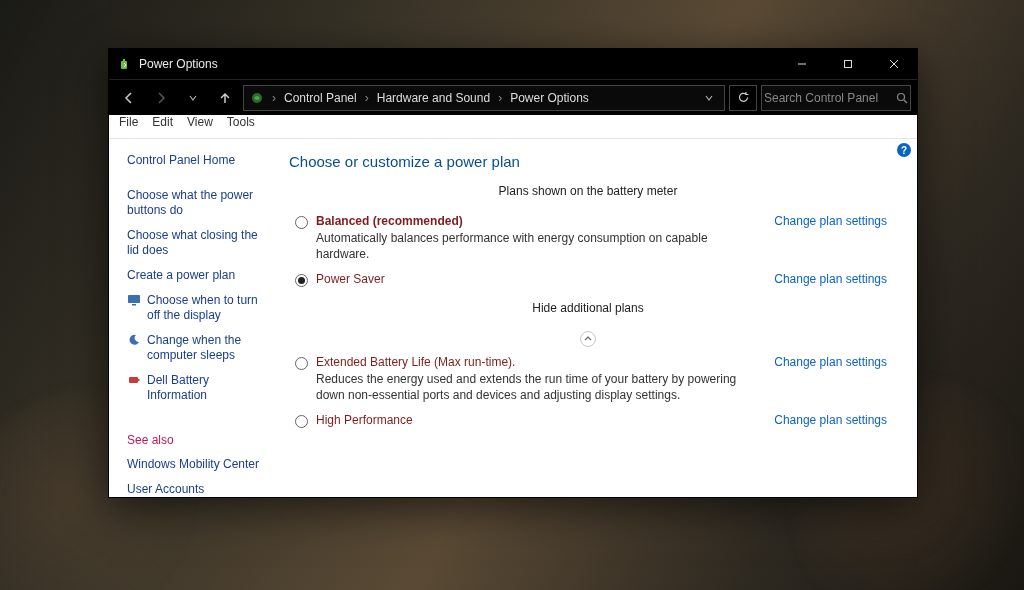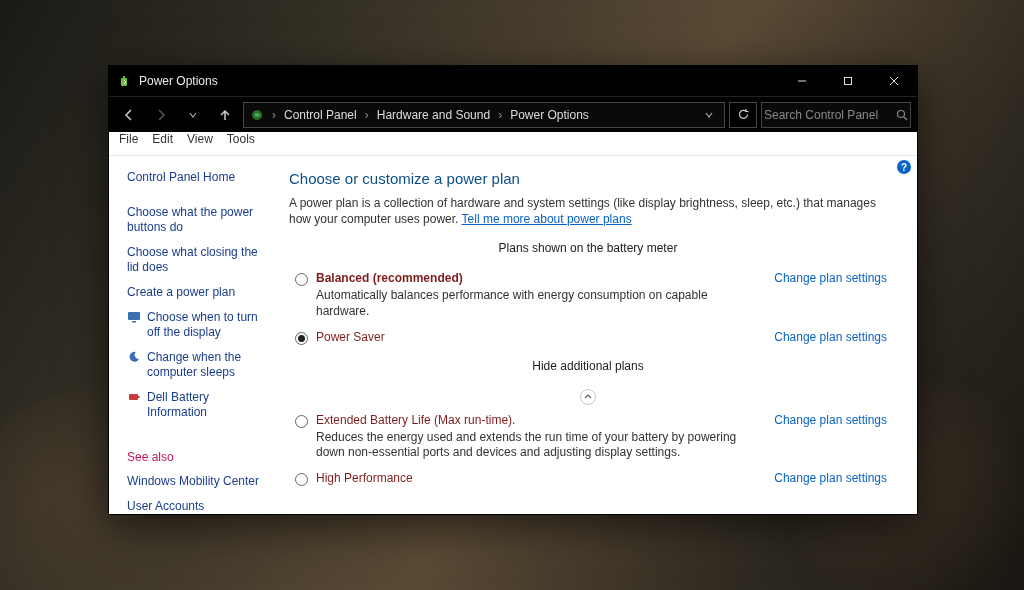--- a/index.html
+++ b/index.html
@@ -15,21 +15,21 @@
   .bgdeco::before, .bgdeco::after {
     content:""; position:absolute; width:260px; height:260px; border-radius:50%;
     background: radial-gradient(circle at 40% 40%, rgba(120,90,60,.25), transparent 60%);
     filter: blur(6px);
   }
   .bgdeco::before { left:-40px; bottom:-60px; }
   .bgdeco::after  { right:-30px; bottom:-50px; }
 
   .window {
     position: absolute;
-    left: 108px; top: 65px;
+    left: 108px; top: 48px;
     width: 810px; height: 450px;
     background: #fff;
     box-shadow: 0 10px 40px rgba(0,0,0,.6);
     display: flex; flex-direction: column;
     border: 1px solid #000;
   }
 
   
   .titlebar {
     height: 30px; background: #000; color: #eaeaea;
@@ -246,23 +246,20 @@
         <span class="sidelink">Dell Battery Information</span>
       </div>
 
       <div class="seealso">See also</div>
       <div class="sidelink">Windows Mobility Center</div>
       <div class="sidelink">User Accounts</div>
     </div>
 
     <div class="main">
       <div class="h1">Choose or customize a power plan</div>
-      <div class="desc">
-        <span>A power plan is a collection of hardware and system settings (like display brightness, sleep, etc.) that manages how your computer uses power. </span><a href="#">Tell me more about power plans</a>
-      </div>
 
       <div class="section">
         <div class="sectiontitle">
           <span>Plans shown on the battery meter</span>
           <span class="rule"></span>
         </div>
 
         <div class="plan">
           <div class="planhead">
             <span class="radio"></span>

